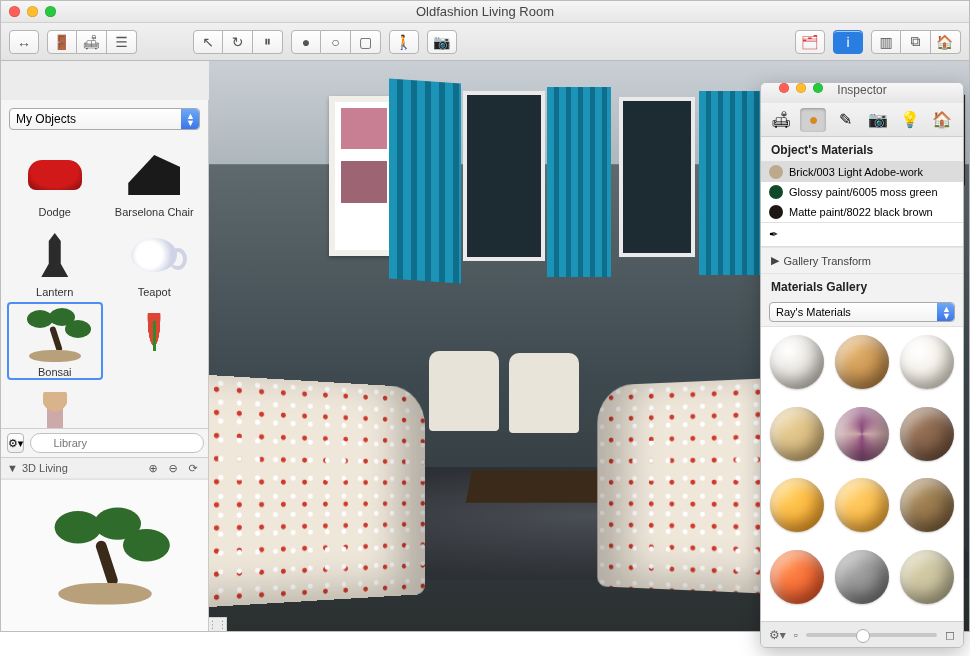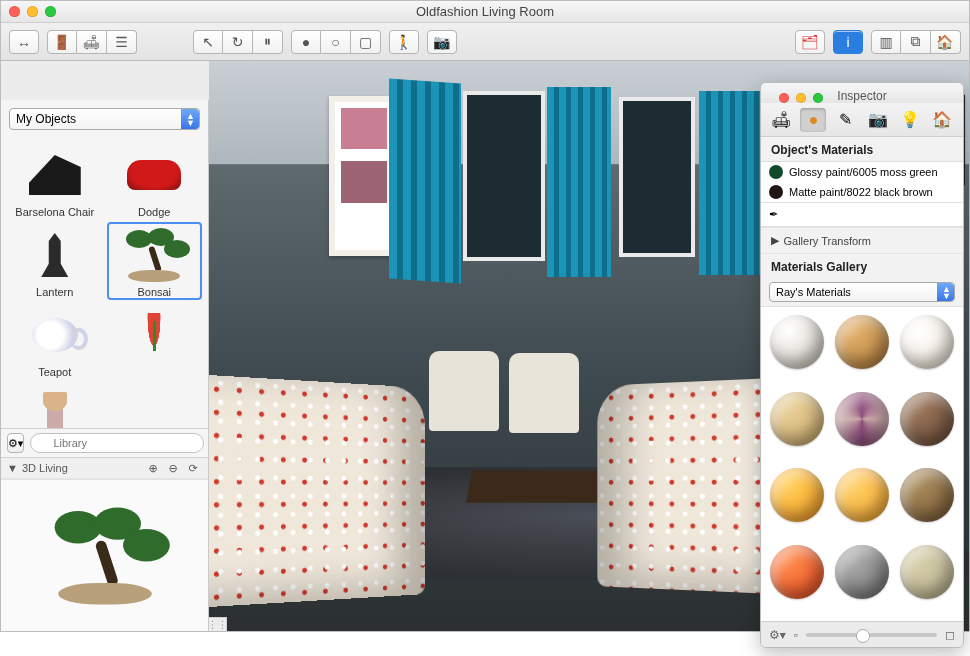--- a/index.html
+++ b/index.html
@@ -66,21 +66,21 @@
 .scene .dresser { position:absolute; right:20px; top:190px; width:140px; height:110px; background: linear-gradient(#b68a52,#8e6534); box-shadow: inset 0 8px 0 #a17844, inset 0 40px 0 #96713f; }
 .scene .rug { position:absolute; left:40px; bottom:10px; right:30px; height:210px; background: radial-gradient(ellipse at center, #4a4e55, #2d3034 70%); transform: perspective(700px) rotateX(58deg); border-radius: 30px; }
 .scene .table { position:absolute; left:260px; bottom:120px; width:160px; height:50px; background:#3b2a1a; transform: perspective(500px) rotateX(50deg); }
 .scene .sofa-l { position:absolute; left:-30px; bottom:30px; width:260px; height:220px; background: radial-gradient(circle at 30% 40%, #fff 2px, transparent 3px) 0 0/18px 18px, radial-gradient(circle at 70% 60%, #cf3a2d 2px, transparent 3px) 0 0/22px 22px, #efe7da; border-radius: 18px 40px 10px 10px; transform: perspective(600px) rotateY(18deg); box-shadow: inset -30px -10px 40px rgba(0,0,0,.25);}
 .scene .sofa-r { position:absolute; right:150px; bottom:40px; width:230px; height:210px; background: radial-gradient(circle at 30% 40%, #fff 2px, transparent 3px) 0 0/18px 18px, radial-gradient(circle at 70% 60%, #cf3a2d 2px, transparent 3px) 0 0/22px 22px, #efe7da; border-radius: 40px 18px 10px 10px; transform: perspective(600px) rotateY(-14deg); box-shadow: inset 30px -10px 40px rgba(0,0,0,.25);}
 .scene .chair1 { position:absolute; left:220px; bottom:200px; width:70px; height:80px; background:#e7e3d9; border-radius:10px 10px 4px 4px; }
 .scene .chair2 { position:absolute; left:300px; bottom:198px; width:70px; height:80px; background:#e8e4da; border-radius:10px 10px 4px 4px; }
 .resize-handle { position:absolute; left:0; bottom:0; height:14px; width:18px; display:flex; align-items:center; justify-content:center; color:#999; font-size:10px; background:#ececec; border-right:1px solid #cfcfcf; border-top:1px solid #cfcfcf;}
 
 .inspector { position: absolute; right: 6px; top: 82px; width: 204px; height: 566px; background: #f2f2f2; border: 1px solid #bcbcbc; border-radius: 6px; box-shadow: 0 6px 20px rgba(0,0,0,.25); overflow: hidden; display:flex; flex-direction:column;}
-.insp-titlebar { height: 20px; background: linear-gradient(#f6f6f6,#e6e6e6); display:flex; align-items:flex-end; padding:0 18px; position:relative;}
+.insp-titlebar { height: 20px; background: linear-gradient(#f6f6f6,#e6e6e6); display:flex; align-items:flex-start; padding:0 18px; position:relative;}
 .insp-titlebar .traffic span { width:10px; height:10px;}
 .insp-title { position:absolute; left:0; right:0; text-align:center; font-size:12px; color:#555; pointer-events:none;}
 .insp-tabs { height: 34px; background: linear-gradient(#f3f3f3,#e6e6e6); border-bottom:1px solid #cfcfcf; display:flex; align-items:center; justify-content:space-around; padding: 0 4px;}
 .insp-tab { width:26px; height:24px; display:flex; align-items:center; justify-content:center; border-radius:4px; cursor:pointer; font-size:16px;}
 .insp-tab.active { background:#d0d0d0; box-shadow: inset 0 1px 3px rgba(0,0,0,.3);}
 .insp-heading { font-size:12px; font-weight:bold; padding:6px 10px 4px; color:#222;}
 .mat-list { border-top:1px solid #ddd; border-bottom:1px solid #ddd; background:#fff; font-size:11px;}
 .mat-row { display:flex; align-items:center; gap:6px; padding:3px 8px; cursor:pointer;}
 .mat-row.sel { background:#dcdcdc;}
 .mat-swatch { width:14px; height:14px; border-radius:50%; flex-shrink:0;}
@@ -202,53 +202,53 @@
 
     <div class="sidebar">
       <div class="category-select">
         <span>My Objects</span>
         <span class="chev">▲<br>▼</span>
       </div>
 
       <div class="objects-grid">
         <div class="obj-cell">
           <div class="obj-thumb">
+              <div class="t-car"></div>
+            </div>
+          <div class="obj-label">Dodge</div>
+        </div>
+        <div class="obj-cell">
+          <div class="obj-thumb">
               <div class="t-chair"></div>
             </div>
           <div class="obj-label">Barselona Chair</div>
         </div>
         <div class="obj-cell">
           <div class="obj-thumb">
-              <div class="t-car"></div>
-            </div>
-          <div class="obj-label">Dodge</div>
-        </div>
-        <div class="obj-cell">
-          <div class="obj-thumb">
               <div class="t-lantern"></div>
             </div>
           <div class="obj-label">Lantern</div>
+        </div>
+        <div class="obj-cell">
+          <div class="obj-thumb">
+              <div class="t-teapot"></div>
+            </div>
+          <div class="obj-label">Teapot</div>
         </div>
         <div class="obj-cell selected">
           <div class="obj-thumb">
               <div class="bonsai-shape">
                 <div class="leaf l1"></div>
                 <div class="leaf l2"></div>
                 <div class="leaf l3"></div>
                 <div class="trunk"></div>
                 <div class="pot"></div>
               </div>
             </div>
           <div class="obj-label">Bonsai</div>
-        </div>
-        <div class="obj-cell">
-          <div class="obj-thumb">
-              <div class="t-teapot"></div>
-            </div>
-          <div class="obj-label">Teapot</div>
         </div>
         <div class="obj-cell">
           <div class="obj-thumb">
               <div class="t-tulip"></div>
             </div>
           <div class="obj-label"></div>
         </div>
         <div class="obj-cell">
           <div class="obj-thumb">
               <div class="t-person"></div>
@@ -339,20 +339,24 @@
         <span style="color:#e8c22a">💡</span>
       </div>
     <div class="insp-tab">
         <span>🏠</span>
       </div>
   </div>
 
   <div class="insp-heading">Object's Materials</div>
 
   <div class="mat-list">
+    <div class="mat-row sel">
+      <span class="mat-swatch" style="background:#bda98e"></span>
+      <span>Brick/003 Light Adobe-work</span>
+    </div>
     <div class="mat-row">
       <span class="mat-swatch" style="background:#114a2a"></span>
       <span>Glossy paint/6005 moss green</span>
     </div>
     <div class="mat-row">
       <span class="mat-swatch" style="background:#1e1713"></span>
       <span>Matte paint/8022 black brown</span>
     </div>
     <div class="mat-row dropper">
       <span>✒</span>

